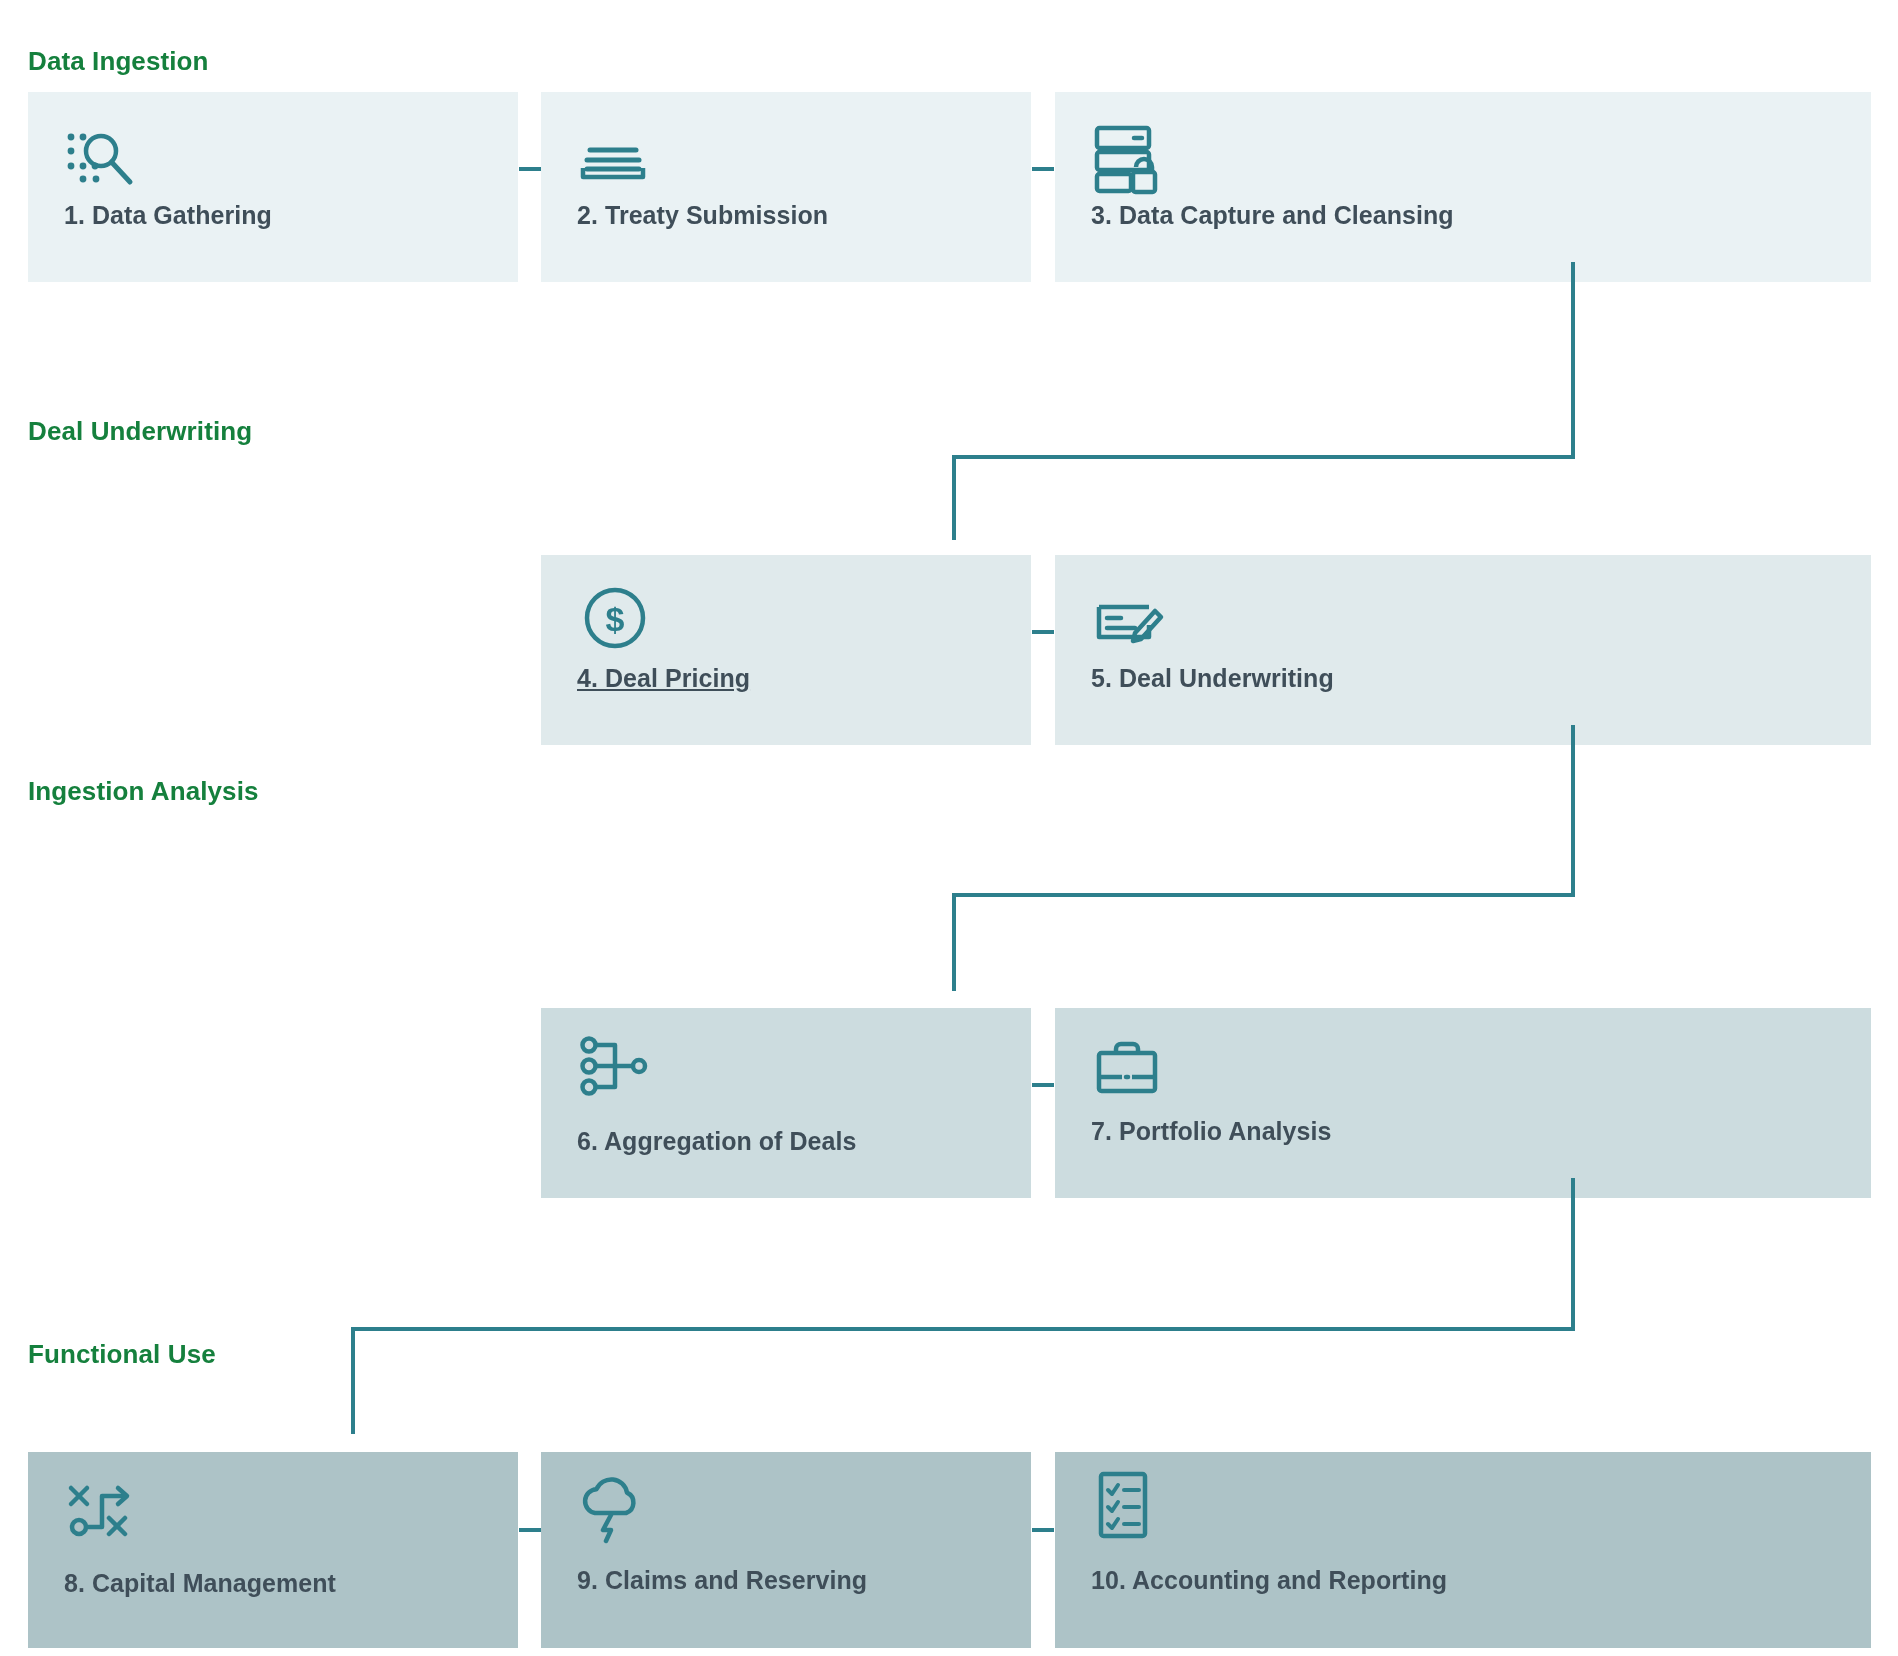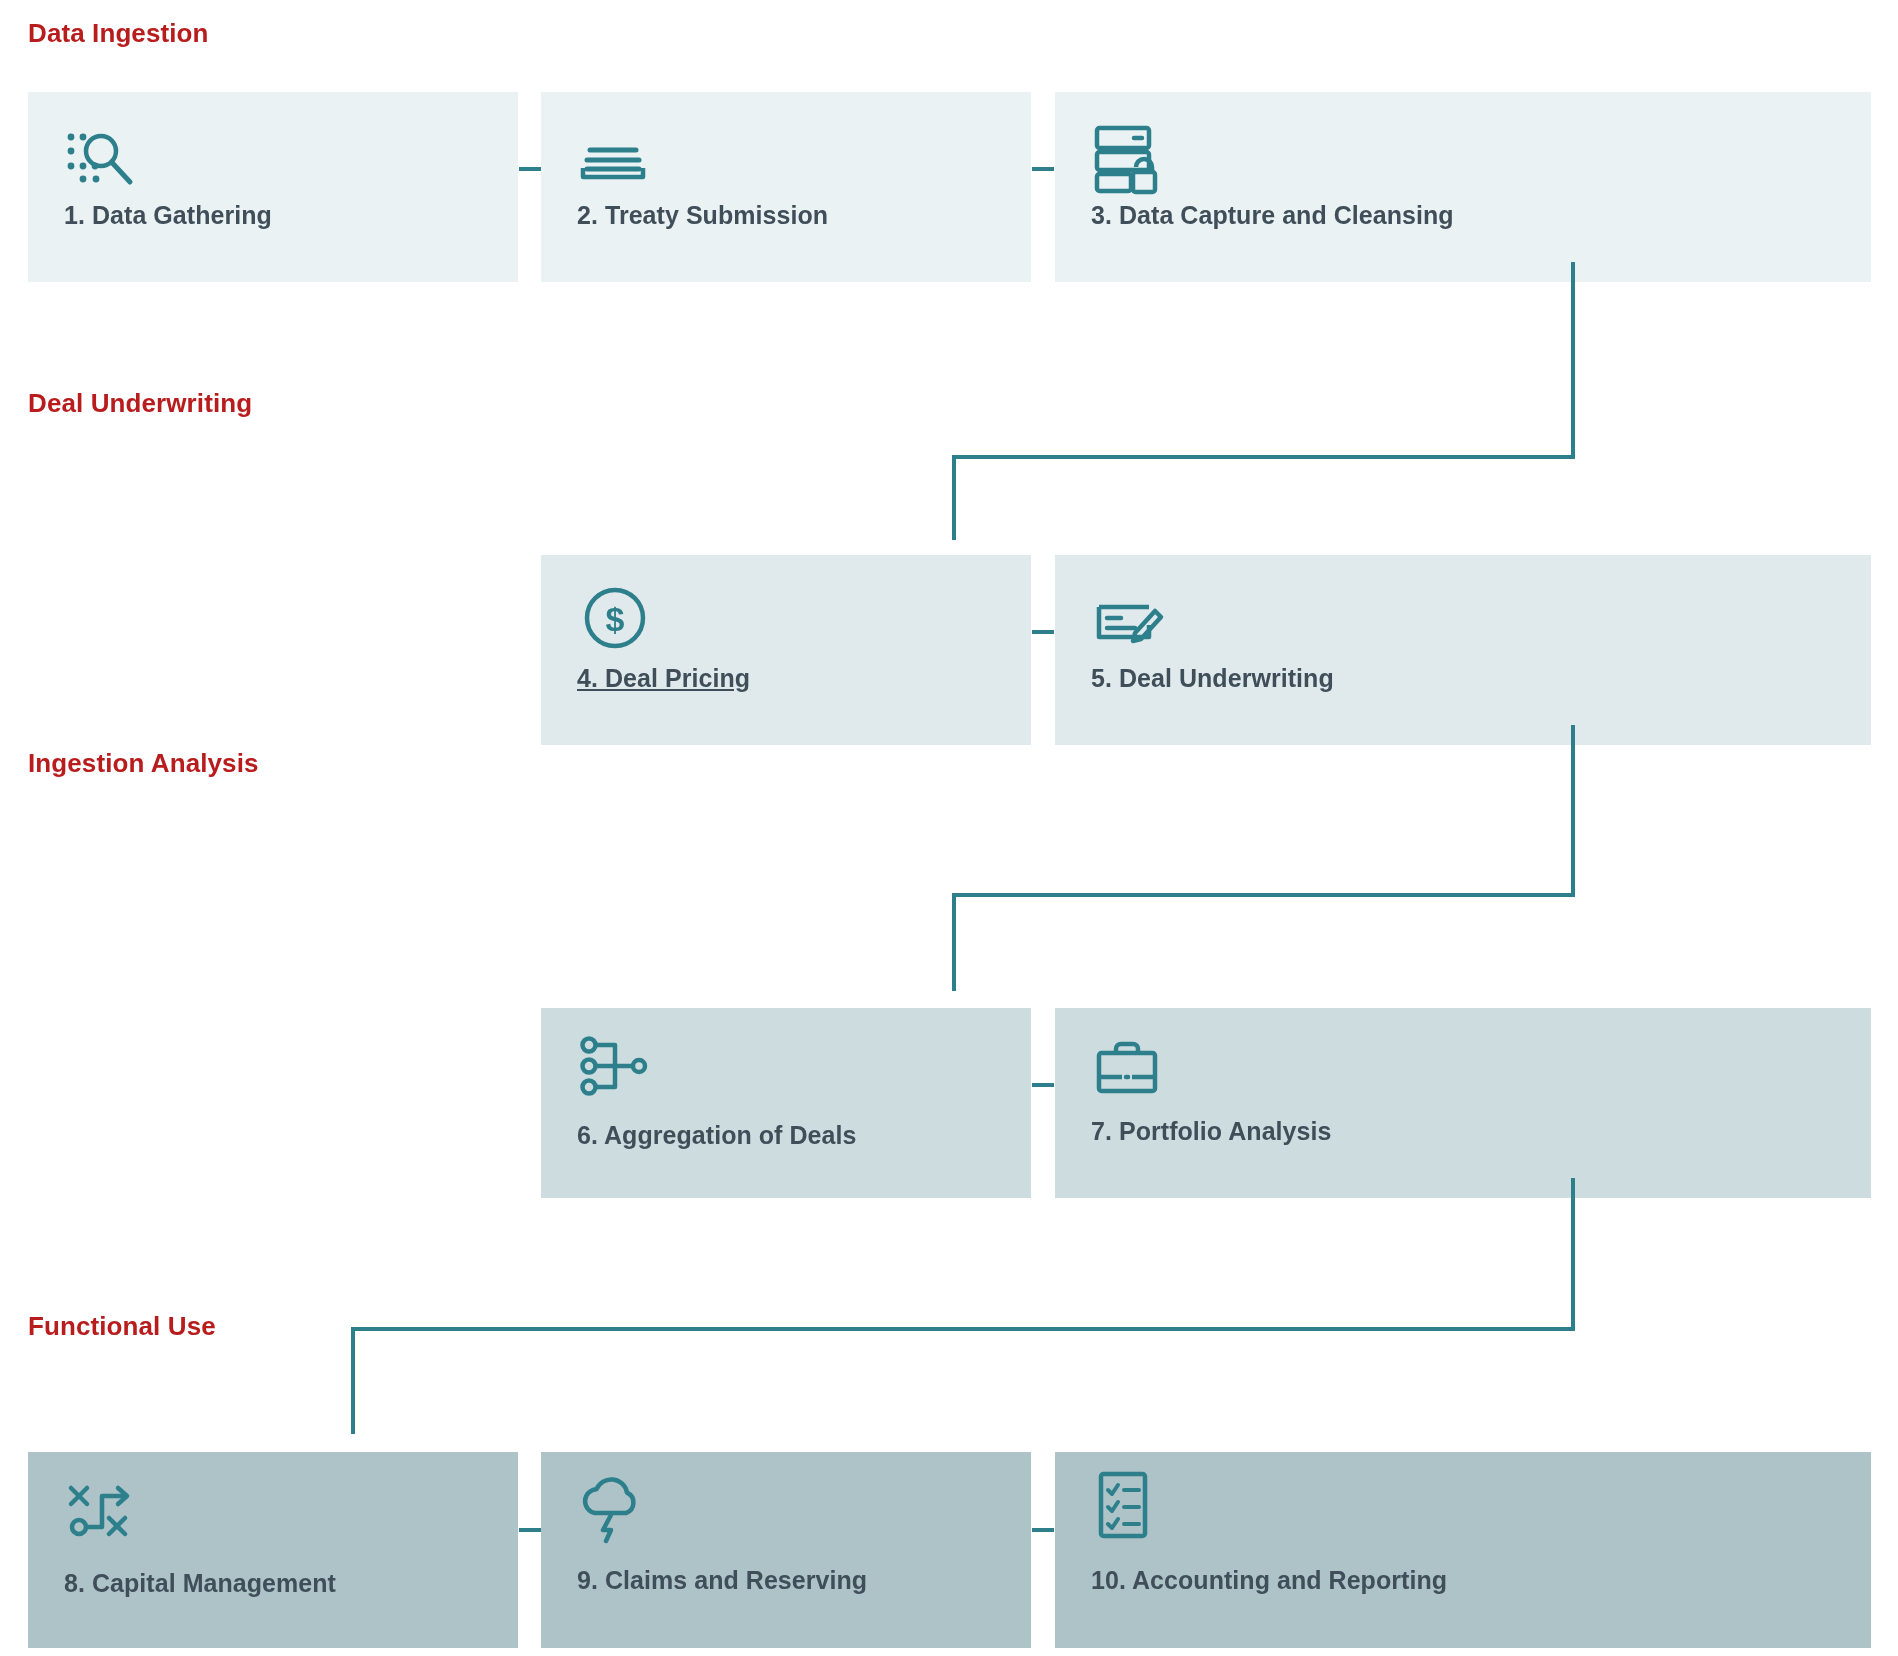--- a/index.html
+++ b/index.html
@@ -18,23 +18,24 @@
     height: 1656px;
     background: #ffffff;
     overflow: hidden;
   }
 
   
   .section-title {
     position: absolute;
     font-size: 26px;
     font-weight: bold;
-    color: #b91c1c;
+    color: #15803d;
     letter-spacing: 0.1px;
     white-space: nowrap;
+    margin-top: 28px;
   }
 
   
   .stage {
     position: absolute;
     box-sizing: border-box;
     padding: 0;
     margin-top: 20px;
   }
   .stage .icon-wrap {
@@ -185,21 +186,21 @@
         <g fill="none" stroke="#2d7f8c" stroke-width="4.5">
           <circle cx="12" cy="11" r="6.5"></circle>
           <circle cx="12" cy="32" r="6.5"></circle>
           <circle cx="12" cy="53" r="6.5"></circle>
           <circle cx="62" cy="32" r="6"></circle>
         </g>
         <path d="M18.5 11 H38 V53 H18.5" fill="none" stroke="#2d7f8c" stroke-width="4.5" stroke-linejoin="round"></path>
         <line x1="18.5" y1="32" x2="56" y2="32" stroke="#2d7f8c" stroke-width="4.5"></line>
       </svg>
     </span>
-    <span class="stage-label" style="top:114px;">6. Aggregation of Deals</span>
+    <span class="stage-label" style="top:120px;">6. Aggregation of Deals</span>
   </div>
 
   <div class="dash" style="left:1032px; top:1083px; width:22px;"></div>
 
   <div class="stage tint-3" style="left:1055px; top:988px; width:816px; height:190px;text-decoration:underline;">
     <span class="icon-wrap" style="top:24px;">
       <svg width="76" height="66" viewBox="0 0 76 66">
         <path d="M25 17 V13 a5 5 0 0 1 5-5 h12 a5 5 0 0 1 5 5 v4" fill="none" stroke="#2d7f8c" stroke-width="4.5" stroke-linejoin="round"></path>
         <rect x="8" y="17" width="56" height="38" rx="2.5" fill="none" stroke="#2d7f8c" stroke-width="4.5"></rect>
         <path d="M8 41 H31 M41 41 H64" fill="none" stroke="#2d7f8c" stroke-width="4.5"></path>

